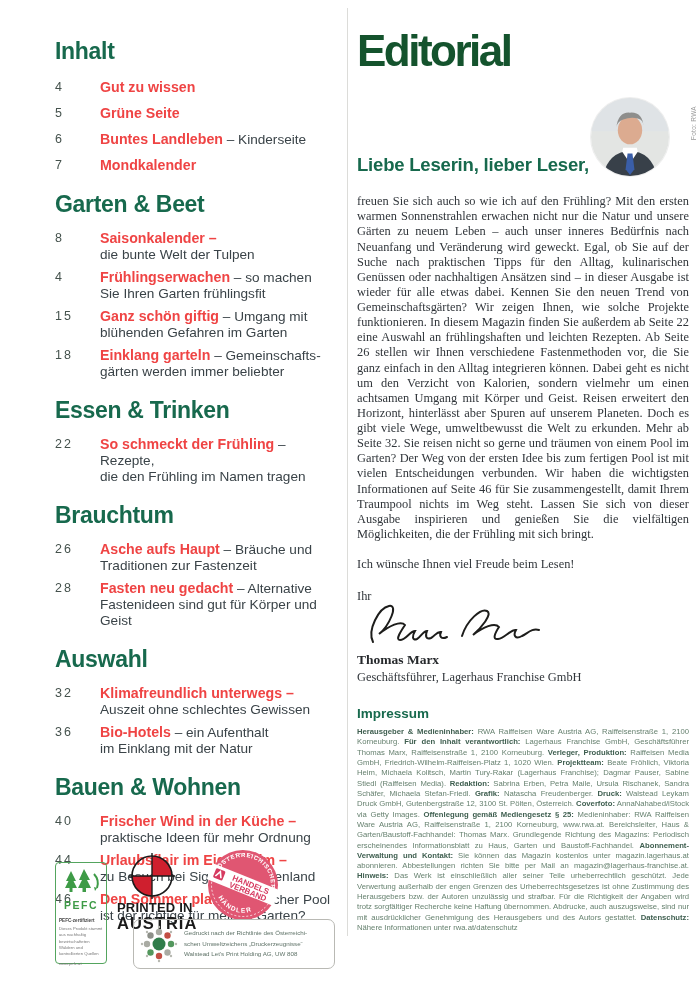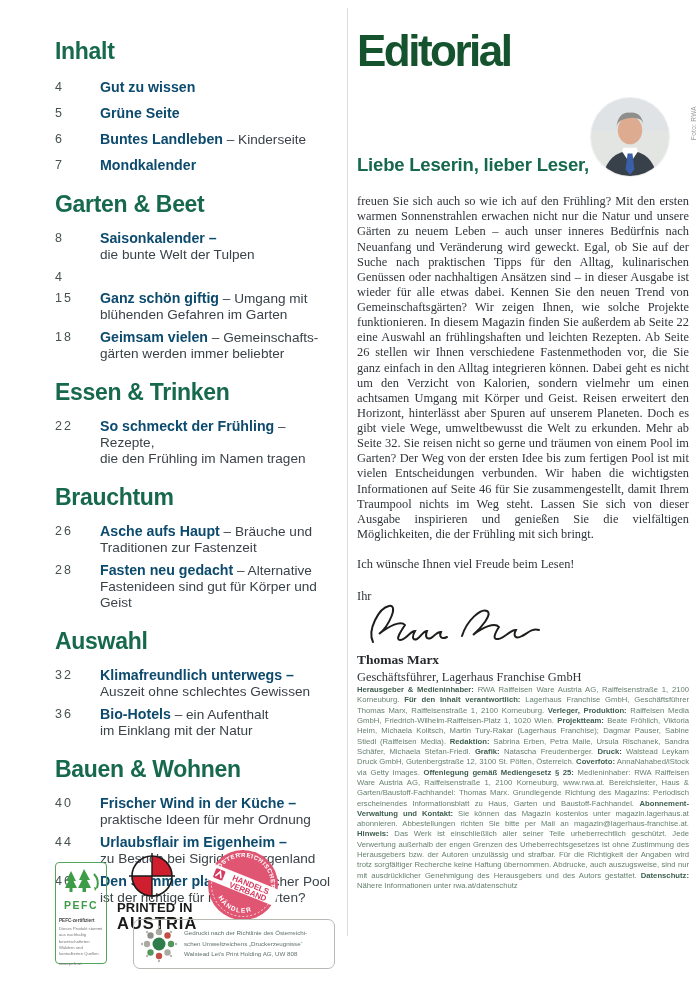--- a/index.html
+++ b/index.html
@@ -8,21 +8,21 @@
   .divider{position:absolute;left:347px;top:8px;width:1px;height:928px;background:#dcdcd9;}
 
   
   .toc{position:absolute;left:55px;top:38px;width:288px;}
   .toc-title{margin:0 0 14px 0;font-size:23px;font-weight:bold;color:#17694d;letter-spacing:-0.3px;}
   .toc-heading{margin:17px 0 12px 0;font-size:23px;font-weight:bold;color:#17694d;letter-spacing:-0.3px;}
   .toc-item{display:flex;margin-bottom:6px;}
   .toc-item.single{margin-bottom:9px;}
   .toc-page{width:45px;flex:0 0 45px;font-size:12.5px;color:#45524d;letter-spacing:2px;padding-top:1px;}
   .toc-text{flex:1;font-size:13.6px;line-height:16px;color:#3a4348;}
-  .toc-text b{color:#0c4a6e;font-size:14.2px;}
+  .toc-text b{color:#ef4444;font-size:14.2px;}
 
   
   .badges{position:absolute;left:55px;top:853px;width:290px;height:130px;}
   .pefc{position:absolute;left:0;top:9px;width:52px;height:102px;border:1.5px solid #54a55e;
         border-radius:4px;padding:5px 3px 3px 3px;box-sizing:border-box;text-align:center;}
   .pefc-name{color:#3e9b47;font-weight:bold;font-size:10.5px;letter-spacing:1.5px;margin-top:1px;}
   .pefc-cert{font-size:4.6px;font-weight:bold;color:#444;text-align:left;margin-top:7px;}
   .pefc-desc{font-size:4.2px;color:#777;text-align:left;margin-top:3px;line-height:1.5;}
   .pefc-url{font-size:4.2px;color:#777;text-align:left;margin-top:4px;}
   .pia{position:absolute;left:62px;top:0;width:86px;}
@@ -86,28 +86,29 @@
           <span class="toc-page">7</span>
           <span class="toc-text"><b>Mondkalender</b></span>
         </div>
         <h2 class="toc-heading">Garten &amp; Beet</h2>
         <div class="toc-item">
           <span class="toc-page">8</span>
           <span class="toc-text"><b>Saisonkalender –</b><br>die bunte Welt der Tulpen</span>
         </div>
         <div class="toc-item">
           <span class="toc-page">4</span>
+          <span class="toc-text"><b>Frühlingserwachen</b> – so machen<br>Sie Ihren Garten frühlingsfit</span>
         </div>
         <div class="toc-item">
           <span class="toc-page">15</span>
           <span class="toc-text"><b>Ganz schön giftig</b> – Umgang mit<br>blühenden Gefahren im Garten</span>
         </div>
         <div class="toc-item">
           <span class="toc-page">18</span>
-          <span class="toc-text"><b>Geimsam vielen</b> – Gemeinschafts-<br>gärten werden immer beliebter</span>
+          <span class="toc-text"><b>Einklang garteln</b> – Gemeinschafts-<br>gärten werden immer beliebter</span>
         </div>
         <h2 class="toc-heading">Essen &amp; Trinken</h2>
         <div class="toc-item">
           <span class="toc-page">22</span>
           <span class="toc-text"><b>So schmeckt der Frühling</b> – Rezepte,<br>die den Frühling im Namen tragen</span>
         </div>
         <h2 class="toc-heading">Brauchtum</h2>
         <div class="toc-item">
           <span class="toc-page">26</span>
           <span class="toc-text"><b>Asche aufs Haupt</b> – Bräuche und<br>Traditionen zur Fastenzeit</span>
@@ -247,20 +248,21 @@
     <div class="signature">
       <svg width="195" height="48" viewBox="0 0 195 48">
         <path d="M14 42 C8 30 20 8 30 6 C40 4 30 26 20 34 C30 26 42 20 46 25 C42 31 36 40 41 40 C47 40 51 31 56 31 C53 36 53 41 58 39 C62 37 64 31 68 31 C66 36 67 40 72 38 C76 36 78 31 82 32 C80 36 82 40 88 37" stroke="#1d1d1b" stroke-width="2" fill="none" stroke-linecap="round"></path>
         <path d="M103 36 C108 20 122 8 128 11 C134 14 122 28 114 35 C124 27 136 22 140 27 C136 33 133 40 139 39 C146 38 152 29 157 30 C154 35 156 40 163 36 C169 33 173 28 180 30" stroke="#1d1d1b" stroke-width="2" fill="none" stroke-linecap="round"></path>
       </svg>
     </div>
 
     <p class="sig-name">Thomas Marx</p>
     <p class="sig-role">Geschäftsführer, Lagerhaus Franchise GmbH</p>
 
+    <h3 class="imp-title">Impressum</h3>
     <p class="imp-body" id="impressum-text"><b>Herausgeber &amp; Medieninhaber:</b> RWA Raiffeisen Ware Austria AG, Raiffeisenstraße 1, 2100 Korneuburg. <b>Für den Inhalt verantwortlich:</b> Lagerhaus Franchise GmbH, Geschäftsführer Thomas Marx, Raiffeisenstraße 1, 2100 Korneuburg. <b>Verleger, Produktion:</b> Raiffeisen Media GmbH, Friedrich-Wilhelm-Raiffeisen-Platz 1, 1020 Wien. <b>Projektteam:</b> Beate Fröhlich, Viktoria Heim, Michaela Kolitsch, Martin Tury-Rakar (Lagerhaus Franchise); Dagmar Pauser, Sabine Stiedl (Raiffeisen Media). <b>Redaktion:</b> Sabrina Erben, Petra Maile, Ursula Rischanek, Sandra Schäfer, Michaela Stefan-Friedl. <b>Grafik:</b> Natascha Freudenberger. <b>Druck:</b> Walstead Leykam Druck GmbH, Gutenbergstraße 12, 3100 St. Pölten, Österreich. <b>Coverfoto:</b> AnnaNahabed/iStock via Getty Images. <b>Offenlegung gemäß Mediengesetz § 25:</b> Medieninhaber: RWA Raiffeisen Ware Austria AG, Raiffeisenstraße 1, 2100 Korneuburg, www.rwa.at. Bereichsleiter, Haus &amp; Garten/Baustoff-Fachhandel: Thomas Marx. Grundlegende Richtung des Magazins: Periodisch erscheinendes Informationsblatt zu Haus, Garten und Baustoff-Fachhandel. <b>Abonnement-Verwaltung und Kontakt:</b> Sie können das Magazin kostenlos unter magazin.lagerhaus.at abonnieren. Abbestellungen richten Sie bitte per Mail an magazin@lagerhaus-franchise.at. <b>Hinweis:</b> Das Werk ist einschließlich aller seiner Teile urheberrechtlich geschützt. Jede Verwertung außerhalb der engen Grenzen des Urheberrechtsgesetzes ist ohne Zustimmung des Herausgebers bzw. der Autoren unzulässig und strafbar. Für die Richtigkeit der Angaben wird trotz sorgfältiger Recherche keine Haftung übernommen. Abdrucke, auch auszugsweise, sind nur mit ausdrücklicher Genehmigung des Herausgebers und des Autors gestattet. <b>Datenschutz:</b> Nähere Informationen unter rwa.at/datenschutz</p>
   </main>
 
   <footer class="page-footer">
     <span class="brand-prefix">Fürs</span>
     <span class="brand-name">Leben am Land</span>
     <span class="page-number">3</span>
   </footer>
 </div>
 

